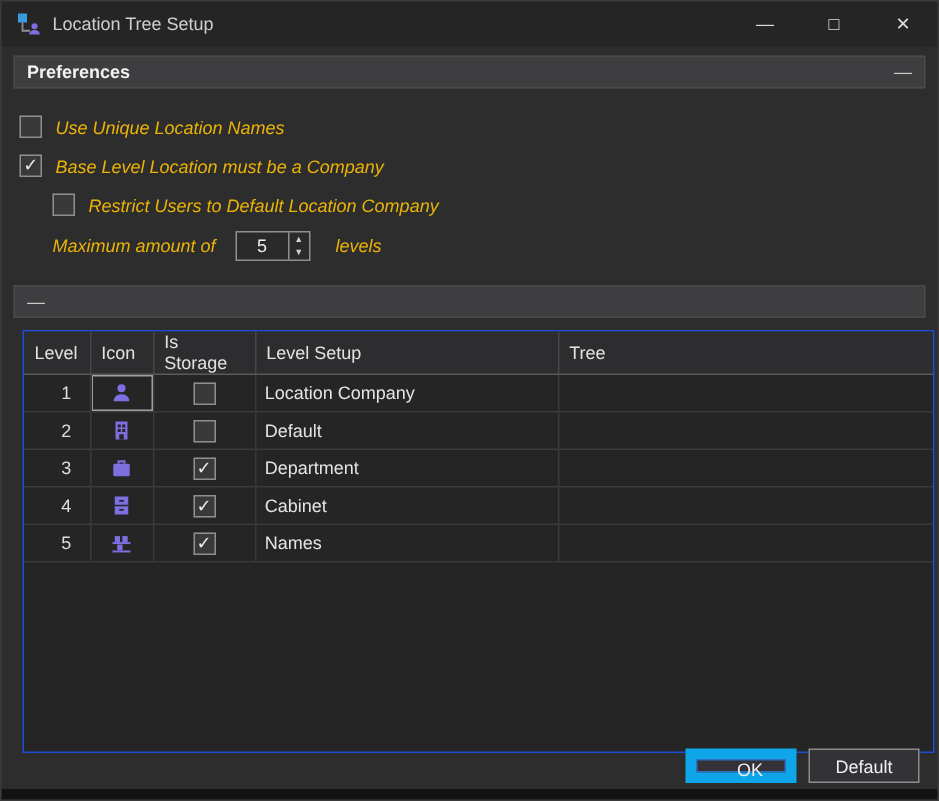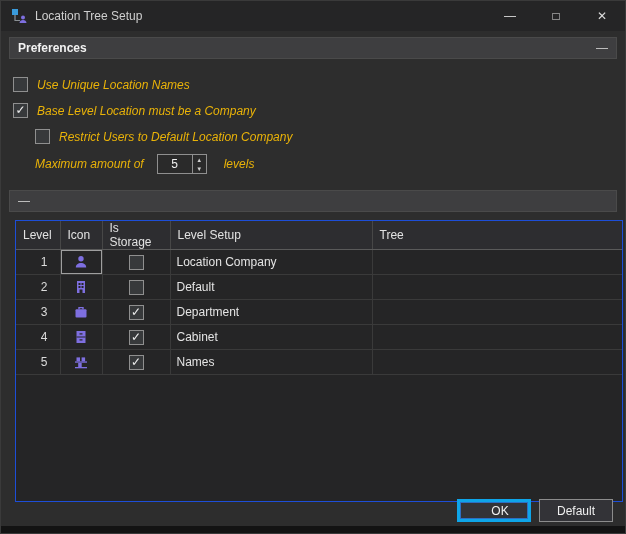--- a/index.html
+++ b/index.html
@@ -76,21 +76,21 @@
   td.check-cell{ text-align:center; }
   td.check-cell .checkbox{ margin:0 auto; display:flex; }
   .row-icon{ color:#7e6fe0; display:inline-flex; vertical-align:middle; }
   
   .footer{ position:absolute; right:12px; bottom:11px; display:flex; gap:8px; }
   .btn{
     width:74px; height:23px; background:#333337; color:#f0f0f0;
     border:1px solid #8c8c8c; font-family:"Liberation Sans", sans-serif; font-size:12px;
     padding:0; cursor:default;
   }
-  .btn.ok{ border:3px solid #0ea5e9; box-shadow:0 0 0 1px #2d6fc2 inset;padding-left:12px; }
+  .btn.ok{ border:7px solid #0ea5e9; box-shadow:0 0 0 1px #2d6fc2 inset;padding-left:12px; }
   .bottom-edge{ position:absolute; left:0; right:0; bottom:0; height:7px; background:#131313; }
 </style>
 </head>
 <body>
 
 <div class="window">
 
   <div class="titlebar">
     <span class="app-icon">
       <svg width="16" height="16" viewBox="0 0 16 16">

